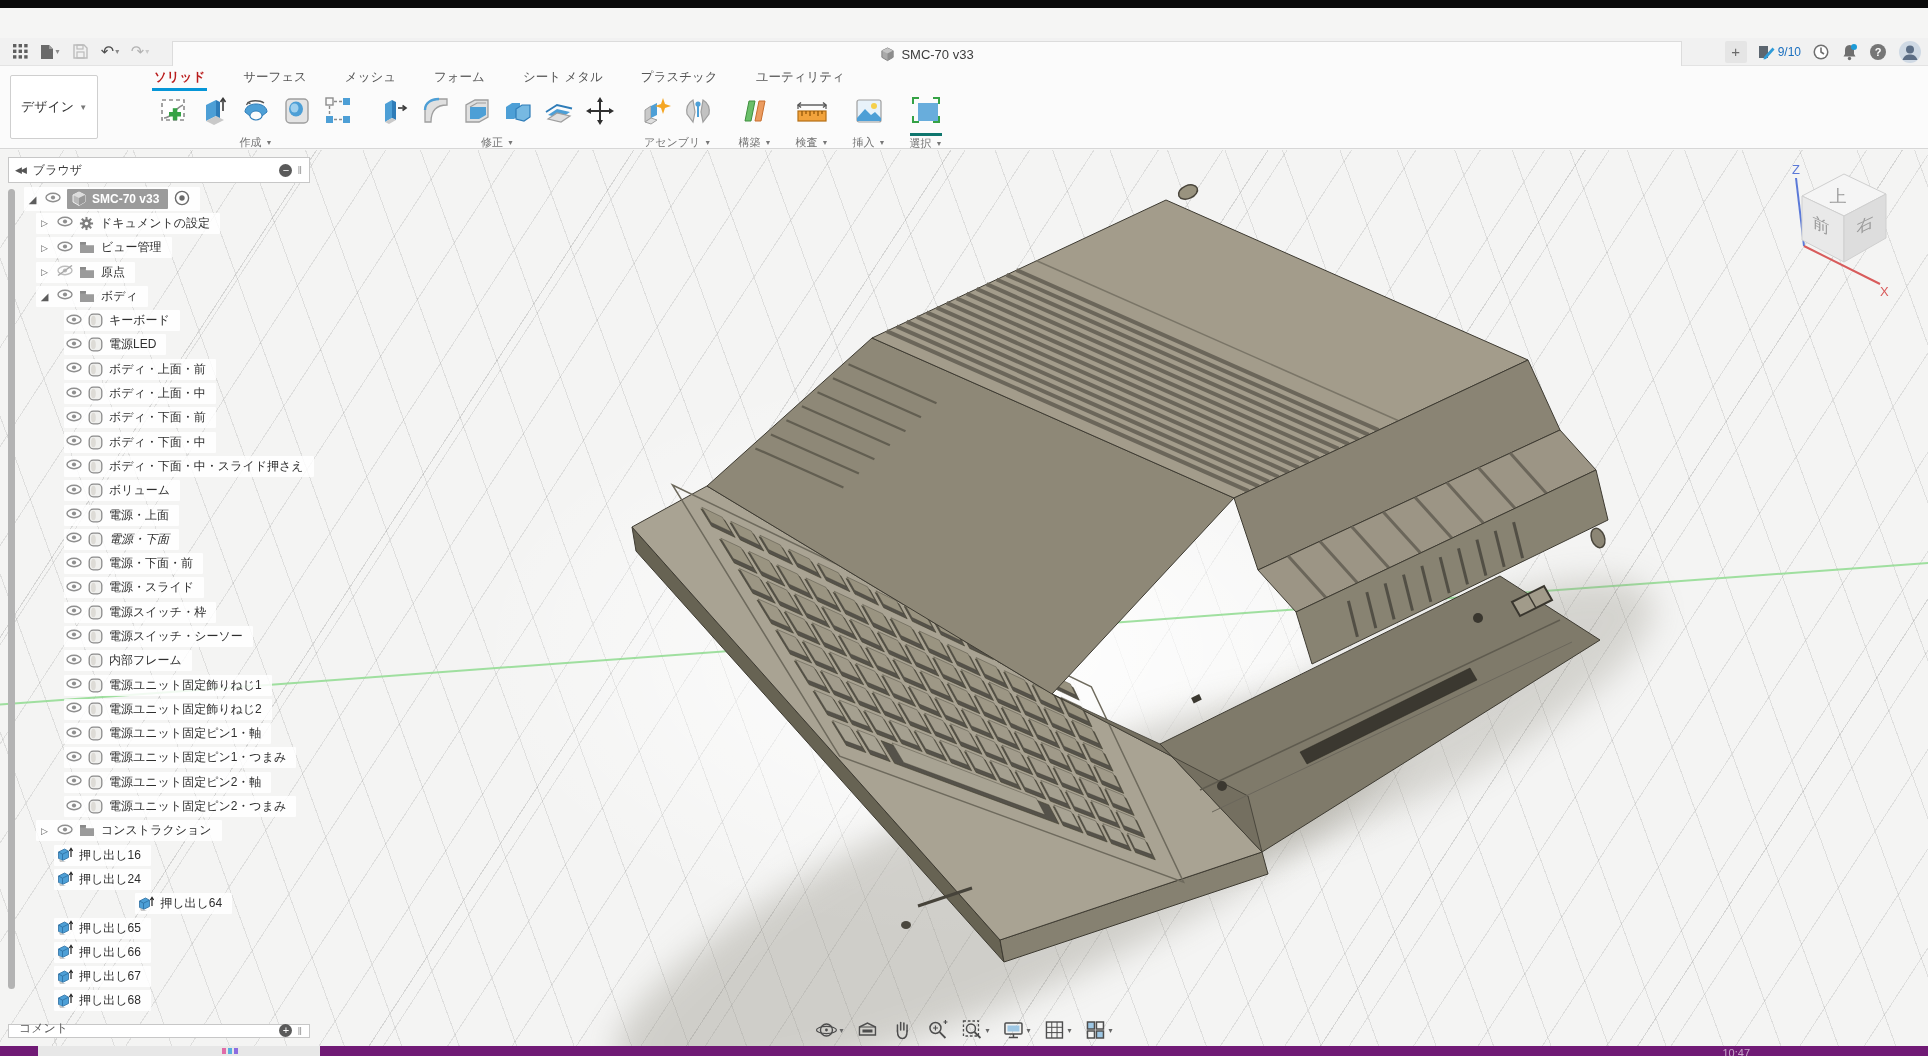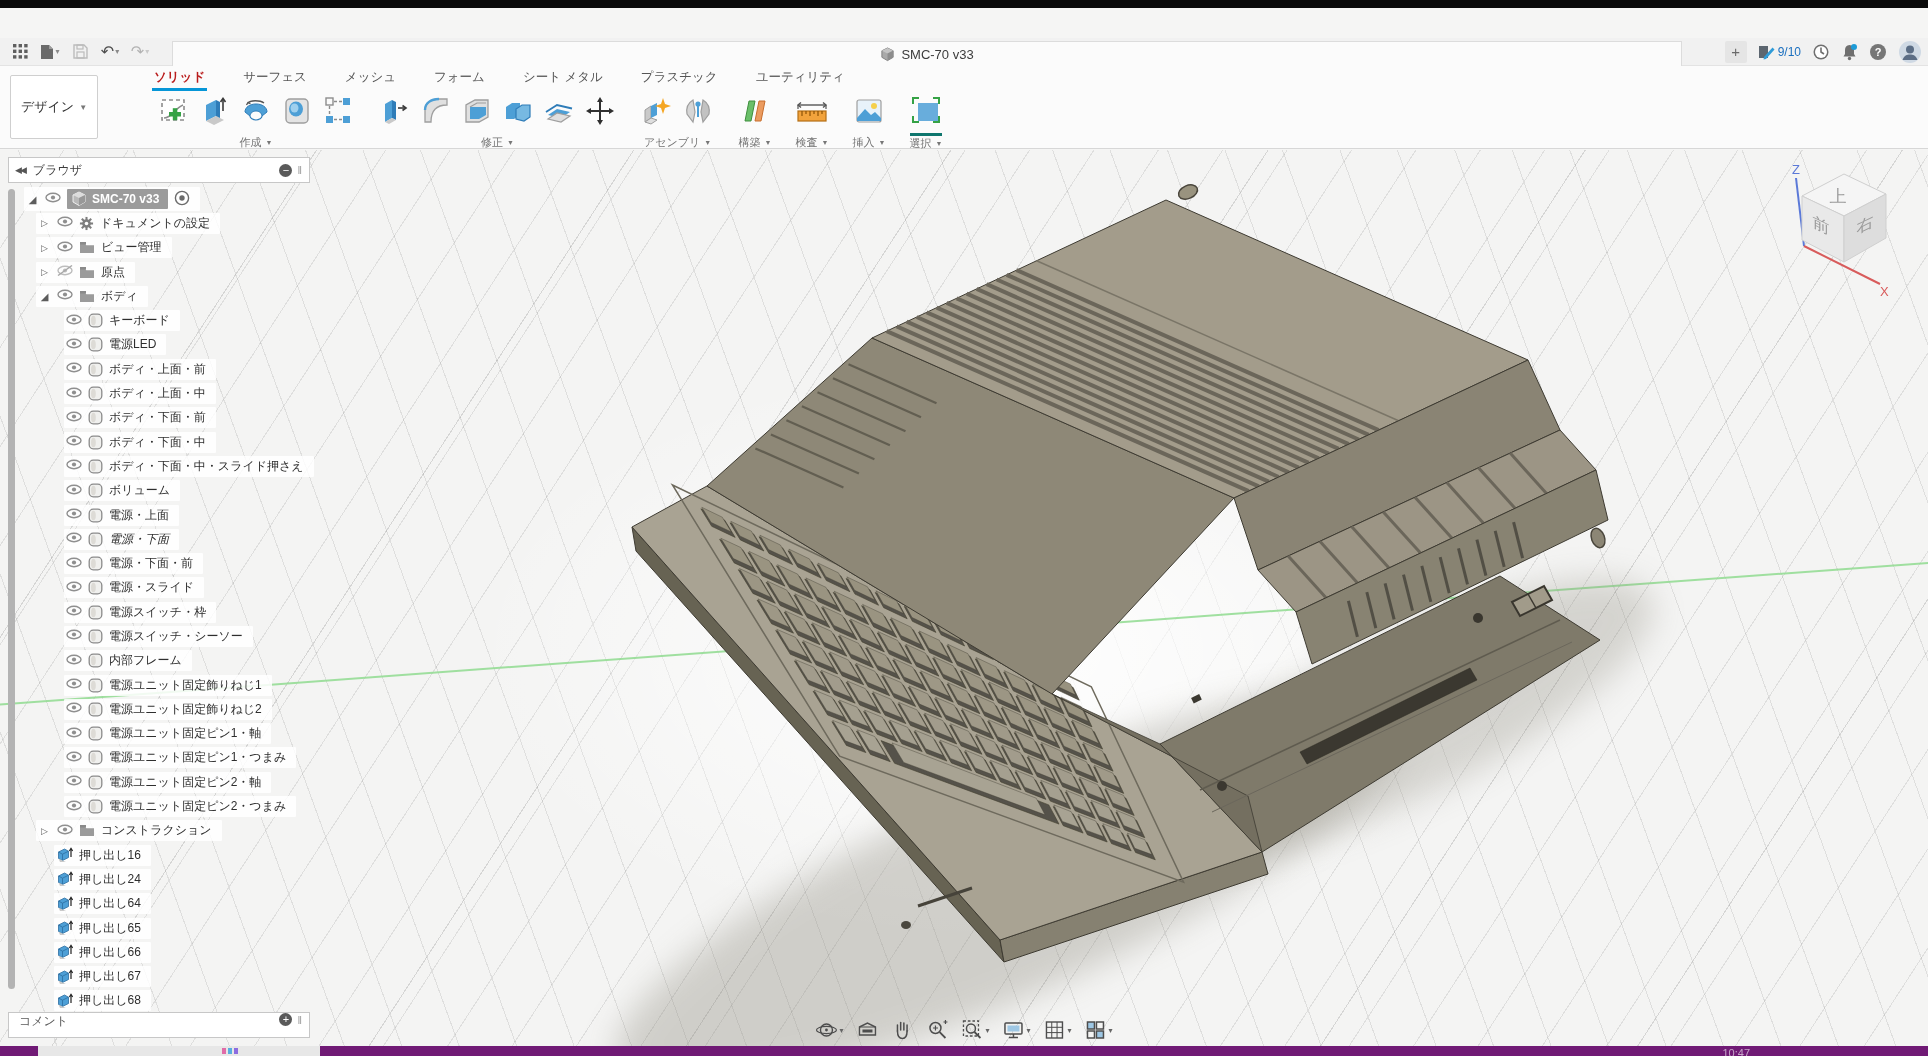--- a/index.html
+++ b/index.html
@@ -72,21 +72,21 @@
   .browser-scrollbar{position:absolute;left:0;top:32px;width:7px;height:800px;background:#b3b3b3;border-radius:4px;}
   .tree{position:absolute;left:12px;top:30px;white-space:nowrap;}
   .tree-row{height:24.3px;display:flex;align-items:center;font-size:12px;color:#2e2e2e;}
   .row-bg{display:flex;align-items:center;gap:6px;background:rgba(255,255,255,.85);padding:2px 10px 2px 2px;border-radius:1px;}
   .caret{width:13px;font-size:9px;color:#5c5c5c;text-align:center;flex:0 0 auto;}
   .caret.exp{font-size:10px;}
   .rootbox{display:flex;align-items:center;gap:5px;background:#9b9b9b;color:#fff;font-weight:bold;padding:2px 9px 2px 4px;border-radius:1px;}
   .tree-row svg{flex:0 0 auto;}
 
   
-  .comment-bar{position:absolute;left:8px;bottom:8px;width:302px;height:26px;background:#fff;border:1px solid #c7c7c7;display:flex;align-items:flex-start;font-size:12px;color:#5a5a5a;padding:0 6px 0 10px;z-index:5;}
+  .comment-bar{position:absolute;left:8px;bottom:8px;width:302px;height:14px;background:#fff;border:1px solid #c7c7c7;display:flex;align-items:flex-end;font-size:12px;color:#5a5a5a;padding:0 6px 0 10px;z-index:5;}
 
   
   .navbar{position:absolute;left:50%;transform:translateX(-50%);bottom:3px;display:flex;align-items:center;gap:5px;z-index:6;}
   .nav-item{display:flex;align-items:center;gap:2px;padding:2px 4px;}
   .nav-item svg{display:block;}
   .nav-caret{font-size:8px;color:#666;}
 
   
   .bottom-strip{position:absolute;left:0;right:0;bottom:0;height:10px;background:#701a75;overflow:hidden;z-index:7;}
   .bs-seg{position:absolute;left:38px;width:282px;top:0;bottom:0;background:#e7e7e7;}
@@ -1115,21 +1115,21 @@
               <svg width="17" height="16" viewBox="0 0 17 16">
                 <path d="M2.5 11.5 L2.5 5 L8.5 2 L12.5 4.2 L12.5 10.5 L6.5 13.5 Z" fill="#4d9fd6" stroke="#2c6da0" stroke-width=".8"></path>
                 <path d="M2.5 5 L6.5 7.2 L12.5 4.2 M6.5 7.2 L6.5 13.5" fill="none" stroke="#2c6da0" stroke-width=".8"></path>
                 <path d="M2.5 11.5 L6.5 13.5 L10 15 L4 15 Z" fill="#c9c9c9"></path>
                 <path d="M15 10 L15 2.2" stroke="#1f1f1f" stroke-width="1.2"></path>
                 <path d="M13.4 4 L15 1.4 L16.6 4" fill="none" stroke="#1f1f1f" stroke-width="1.2"></path>
               </svg>
               <span>押し出し24</span>
             </span>
           </div>
-          <div class="tree-row" style="padding-left: 34px;">
+          <div class="tree-row" style="padding-left: 34px; justify-content: center;">
             <span class="row-bg">
               <svg width="17" height="16" viewBox="0 0 17 16">
                 <path d="M2.5 11.5 L2.5 5 L8.5 2 L12.5 4.2 L12.5 10.5 L6.5 13.5 Z" fill="#4d9fd6" stroke="#2c6da0" stroke-width=".8"></path>
                 <path d="M2.5 5 L6.5 7.2 L12.5 4.2 M6.5 7.2 L6.5 13.5" fill="none" stroke="#2c6da0" stroke-width=".8"></path>
                 <path d="M2.5 11.5 L6.5 13.5 L10 15 L4 15 Z" fill="#c9c9c9"></path>
                 <path d="M15 10 L15 2.2" stroke="#1f1f1f" stroke-width="1.2"></path>
                 <path d="M13.4 4 L15 1.4 L16.6 4" fill="none" stroke="#1f1f1f" stroke-width="1.2"></path>
               </svg>
               <span>押し出し64</span>
             </span>

